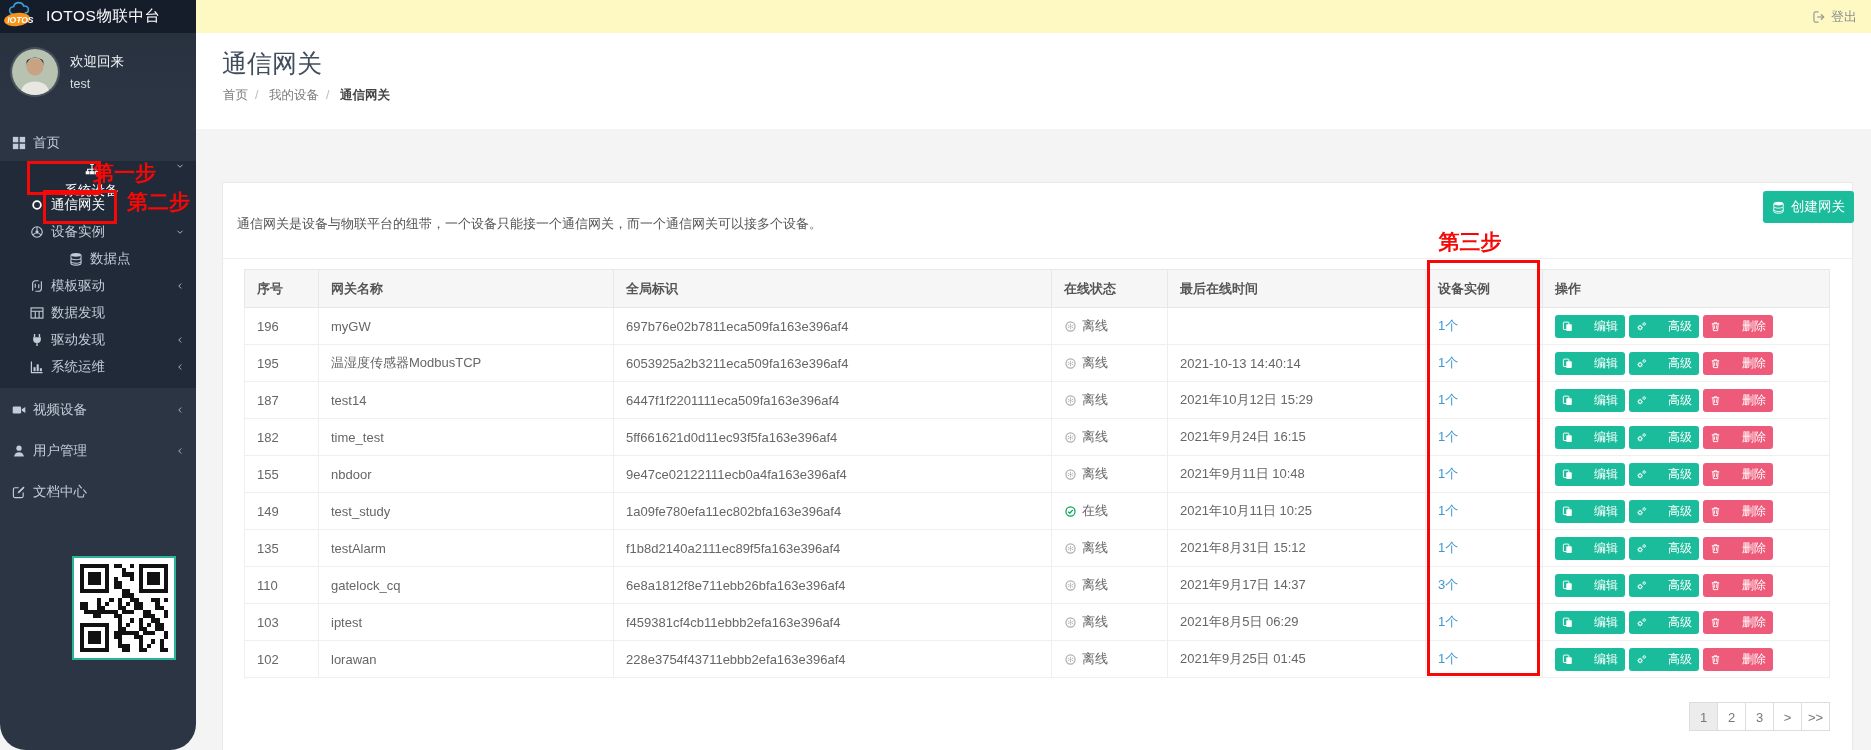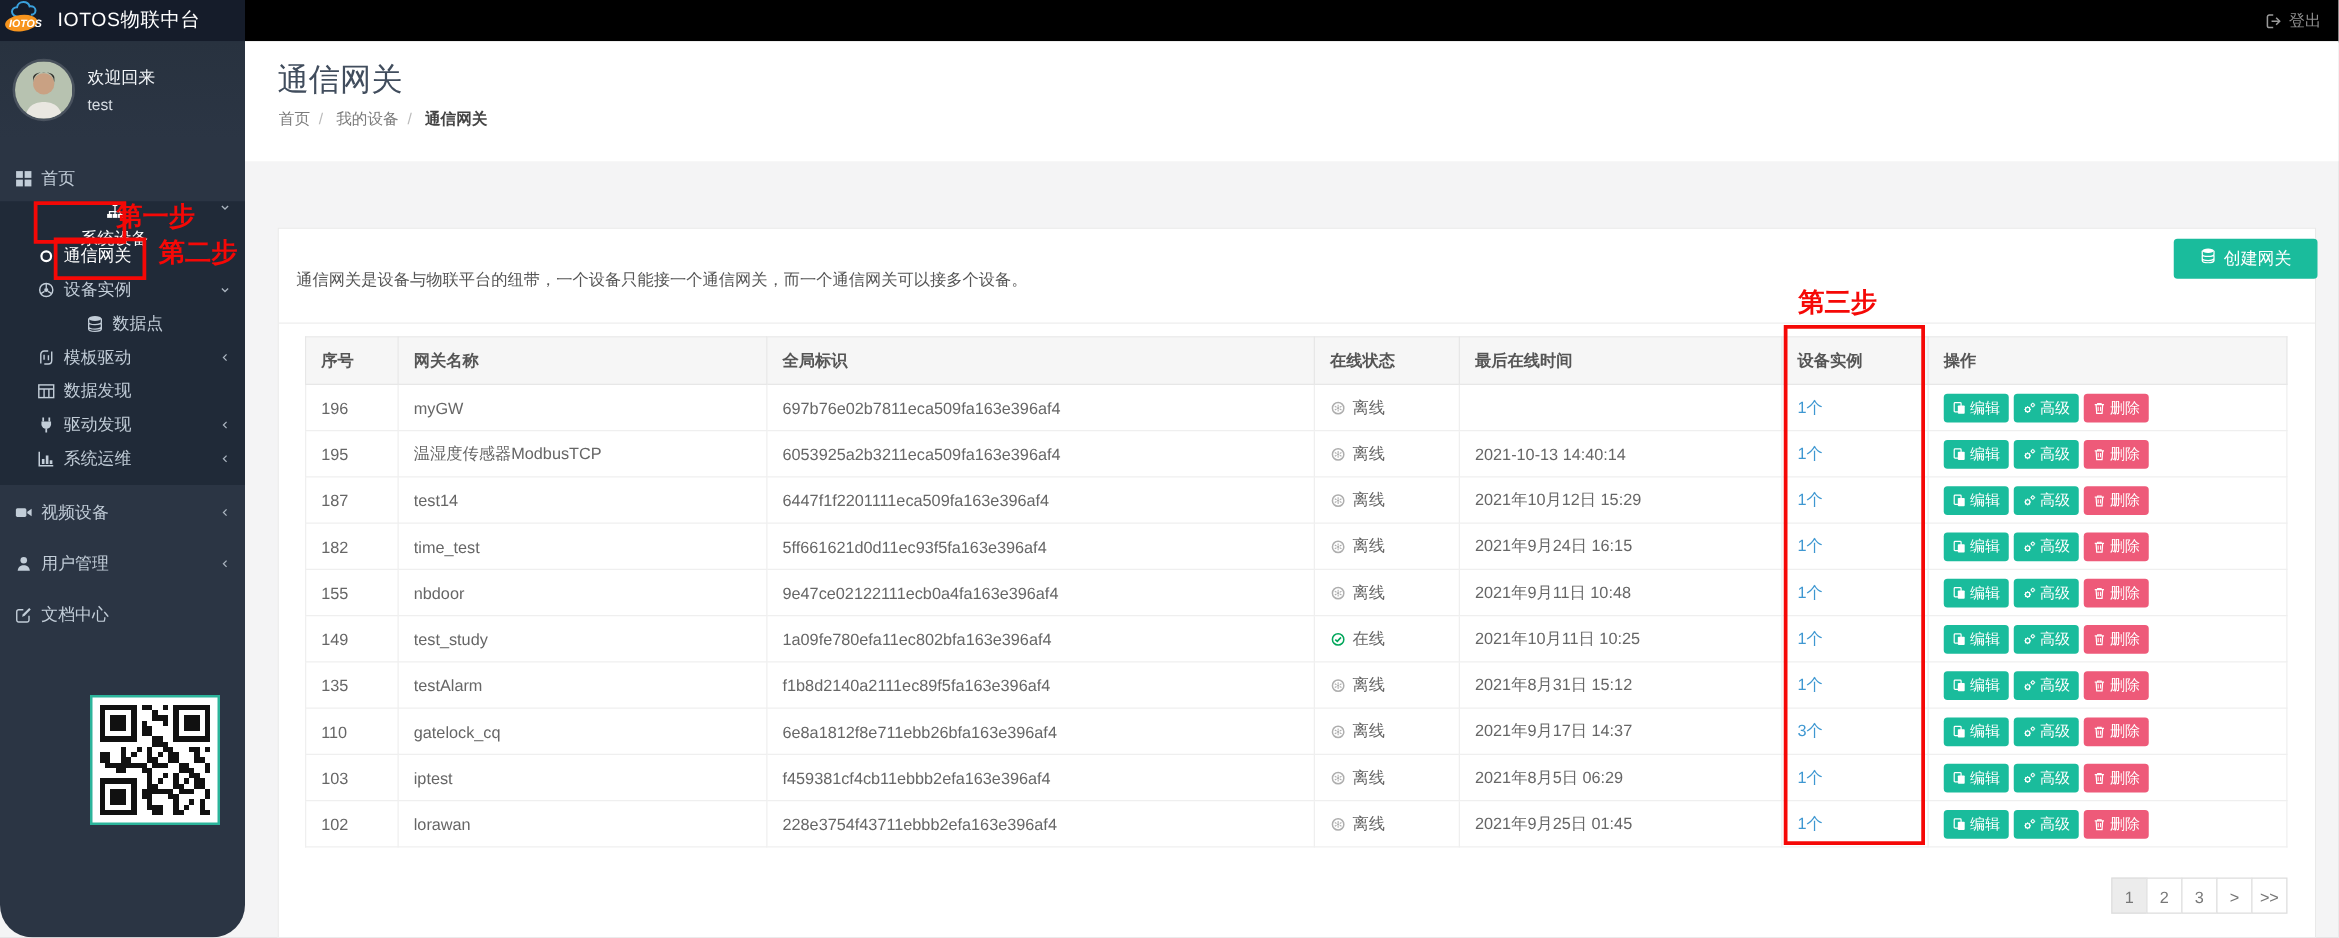--- a/index.html
+++ b/index.html
@@ -1,20 +1,20 @@
 <!DOCTYPE html>
 <html><head>
 <meta charset="utf-8">
 <style>
   html,body{margin:0;padding:0;background:#d8d8d8;}
   .screen{position:relative;width:1871px;height:750px;overflow:hidden;background:#f4f4f5;
     font-family:"Liberation Sans","DejaVu Sans",sans-serif;-webkit-font-smoothing:antialiased;}
 
   
-  .topbar{position:absolute;left:196px;top:0;right:0;height:33px;background:#000000;border-bottom:1px solid #f0f0f0;}
+  .topbar{position:absolute;left:196px;top:0;right:0;height:33px;background:#fef9c3;border-bottom:1px solid #f0f0f0;}
   .logout{position:absolute;right:14px;top:0;height:33px;display:flex;align-items:center;gap:5px;
     color:#8e8e8e;font-size:13px;cursor:pointer;}
   .logout svg{width:14px;height:14px;color:#9a9a9a;}
 
   
   .sidebar{position:absolute;left:0;top:0;width:196px;height:750px;background:var(--sidebar,#2b3544);z-index:5;border-radius:26px;}
   .logo-bar{height:33px;background:var(--logo-bar,#151c2a);display:flex;align-items:center;padding-left:2px;cursor:pointer;}
   .logo-bar .brand-text{color:#fff;font-size:15.5px;margin-left:2px;letter-spacing:.5px;}
   .user-panel{height:78px;display:flex;align-items:center;padding:0 0 0 12px;background:linear-gradient(#28323f,#2b3544);}
   .avatar{width:46px;height:46px;border-radius:50%;overflow:hidden;flex:0 0 46px;box-shadow:0 0 0 2px rgba(255,255,255,.15);}
@@ -44,36 +44,36 @@
   .page-title{margin:14px 0 7px 26px;font-size:25px;font-weight:normal;color:#414d5d;}
   .breadcrumb{margin-left:27px;font-size:12.5px;color:#999;}
   .breadcrumb .bc-link{color:#7b7b7b;cursor:pointer;}
   .breadcrumb .bc-sep{margin:0 7px;color:#bbb;}
   .breadcrumb .bc-current{color:#444;font-weight:bold;}
 
   
   .card{position:absolute;left:222px;top:182px;width:1631px;height:640px;background:#fff;border:1px solid #e9e9e9;box-sizing:border-box;}
   .card-toolbar{height:76px;display:flex;align-items:center;padding:6px 14px 0 14px;border-bottom:1px solid #eee;box-sizing:border-box;position:relative;}
   .desc{margin:0;font-size:13px;color:#555;}
-  .btn-create{position:absolute;right:-2px;top:8px;display:inline-flex;gap:6px;border:none;
-    background:var(--accent,#1abc9c);color:#fff;font-size:13.5px;padding:7px 21px;border-radius:3px;cursor:pointer;
+  .btn-create{position:absolute;right:-2px;top:8px;display:inline-flex;align-items:center;gap:6px;border:none;
+    background:var(--accent,#1abc9c);color:#fff;font-size:13.5px;padding:7px 9px;border-radius:3px;cursor:pointer;
     font-family:inherit;}
   .btn-create svg{width:13px;height:13px;}
 
   table.gw-table{border-collapse:collapse;table-layout:fixed;width:calc(100% - 43px);margin:10px 22px 0 21px;font-size:13px;}
   .gw-table th{background:#f6f6f6;color:#555;text-align:left;font-weight:bold;height:38px;padding:0 12px;
     border:1px solid #e7e7e7;box-sizing:border-box;}
   .gw-table td{color:#666;height:37px;padding:0 12px;border:1px solid #efefef;box-sizing:border-box;
     white-space:nowrap;overflow:hidden;}
   .status-cell{display:flex;align-items:center;gap:5px;}
   .status-cell svg{width:13px;height:13px;flex:0 0 13px;}
   .st-off svg{color:var(--offline,#aeaeae);}
   .st-on  svg{color:var(--online,#00a65a);}
   .inst-link{color:var(--link,#3e97d1);cursor:pointer;}
-  .rbtn{display:inline-flex;align-items:center;gap:3px;border:none;color:#fff;font-size:12px;padding:3px 7px;
+  .rbtn{display:inline-flex;align-items:center;gap:21px;border:none;color:#fff;font-size:12px;padding:3px 7px;
     border-radius:3px;margin-right:4px;cursor:pointer;font-family:inherit;}
   .rbtn svg{width:11px;height:11px;}
   .rbtn.teal{background:var(--accent,#1abc9c);}
   .rbtn.red{background:var(--danger,#ee5a79);}
 
   .pagination{text-align:right;margin:24px 22px 0 0;}
   .pg{display:inline-block;min-width:29px;height:29px;line-height:29px;text-align:center;border:1px solid #ddd;
     background:#fff;color:#777;font-size:13px;margin-left:-1px;cursor:pointer;box-sizing:border-box;}
   .pg.active{background:#ececec;}
 

